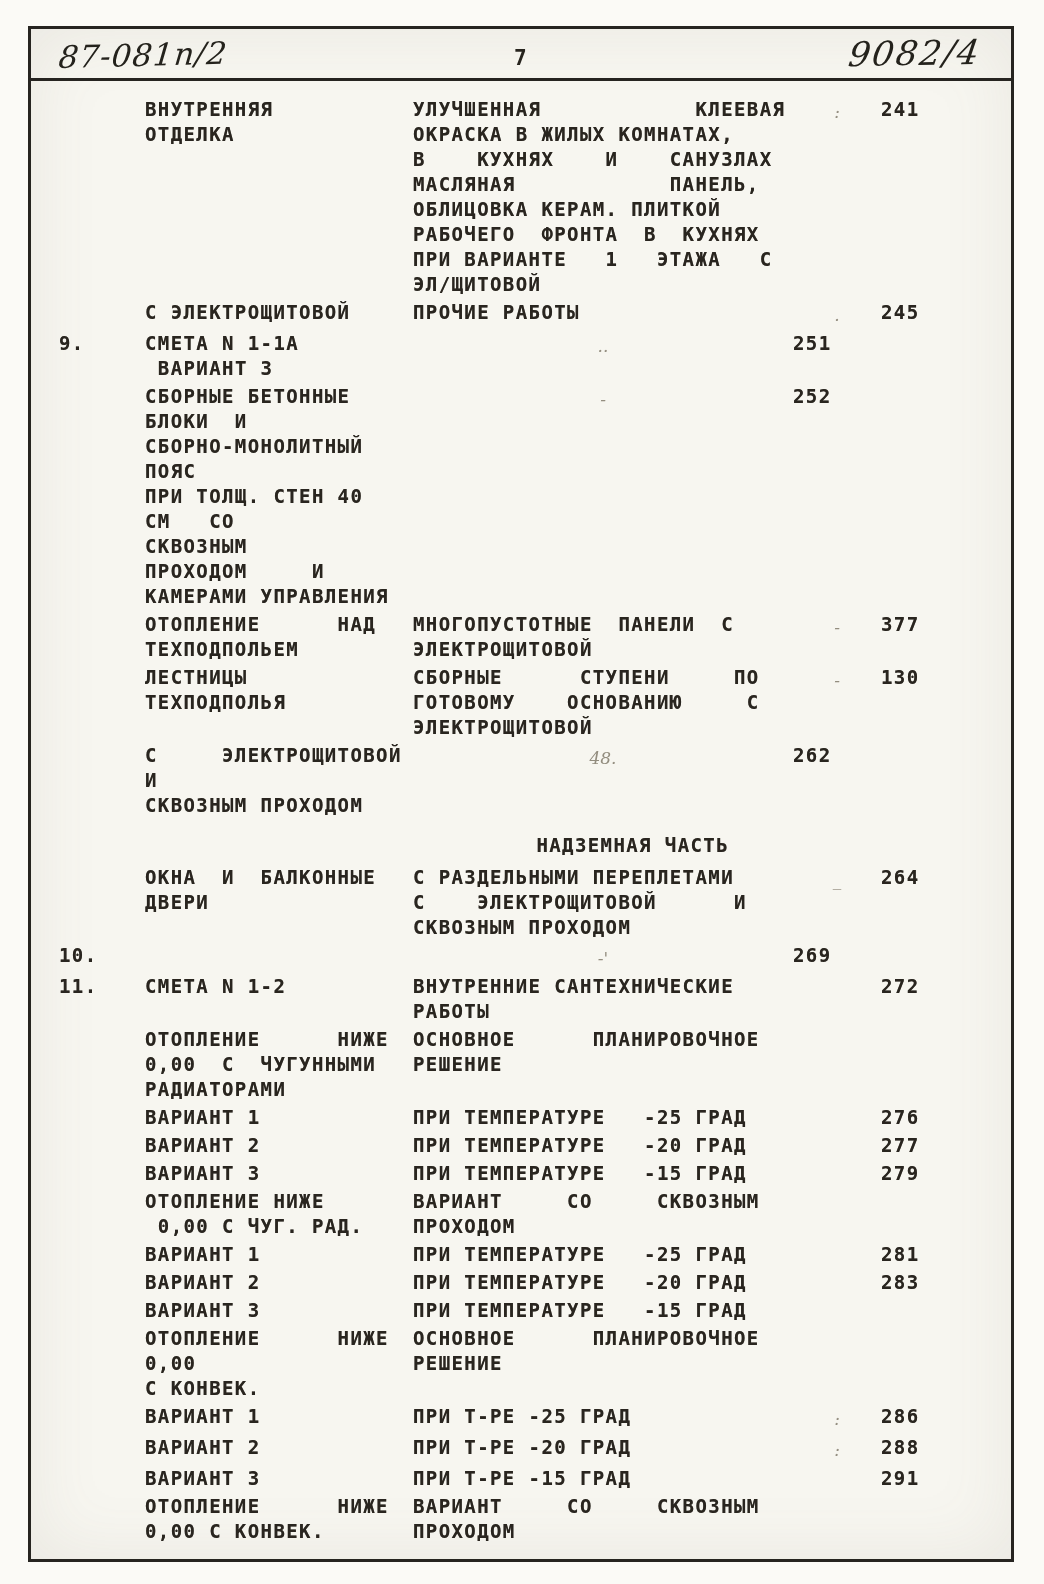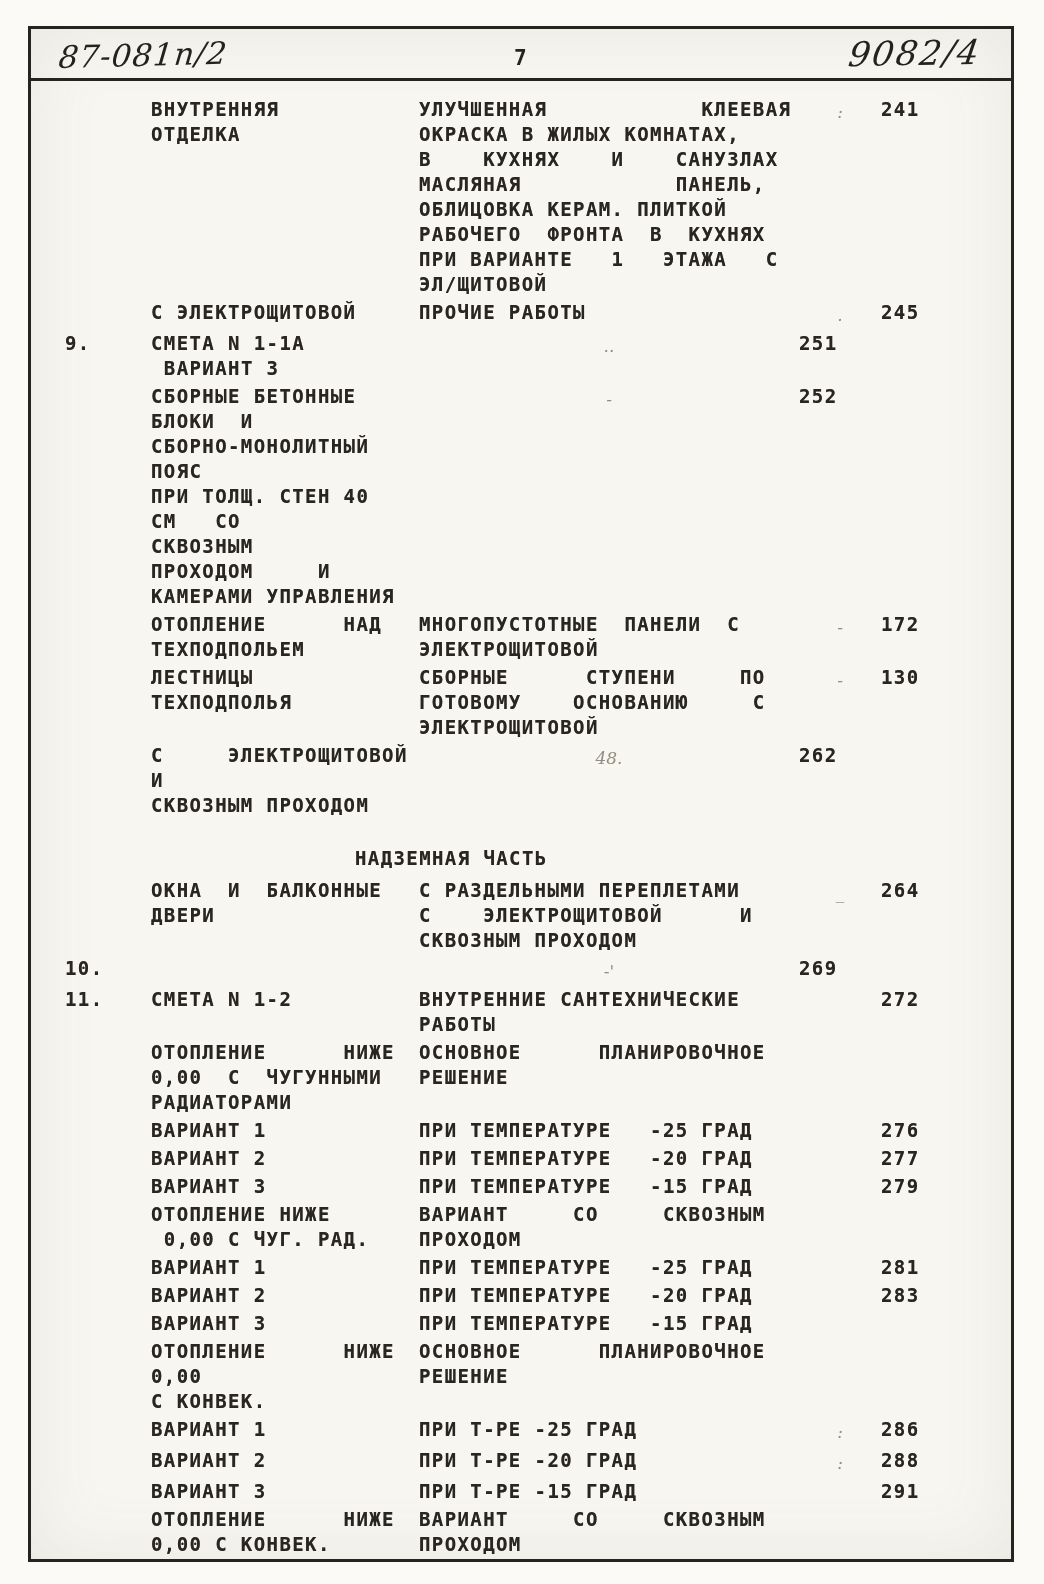--- a/index.html
+++ b/index.html
@@ -46,21 +46,21 @@
   }
   .page-num {
     position: absolute;
     left: 50%; bottom: 8px;
     transform: translateX(-50%);
     font-size: 21px;
     font-weight: 700;
     letter-spacing: 1.5px;
     color: #27241e;
   }
-  .content { padding: 16px 18px 0 30px; }
+  .content { padding: 16px 18px 0 24px; }
   .row {
     display: grid;
     grid-template-columns: 90px 268px 380px 1fr 112px;
     margin-bottom: 3px;
   }
   .cell {
     font-size: 19px;
     font-weight: 700;
     line-height: 25px;
     letter-spacing: 1.4px;
@@ -73,21 +73,21 @@
     font-family: "DejaVu Serif", "Liberation Serif", serif;
     font-weight: 400;
     font-style: italic;
     color: #938d7f;
     font-size: 17px;
     text-align: center;
     letter-spacing: 0;
     text-shadow: none;
     padding-top: 3px;
   }
-  .row.section { margin-top: 28px; margin-bottom: 7px; }
+  .row.section { margin-top: 15px; margin-bottom: 7px; text-align: right; }
   .row.section .cell-desc { transform: translateX(-64px); }
 </style>
 </head>
 <body>
 
 <div class="frame">
   <div class="header">
     <div class="hw doc-code">87-081п/2</div>
     <div class="page-num">7</div>
     <div class="hw inv-code">9082/4</div>
@@ -132,21 +132,21 @@
     <div class="cell cell-mark">-</div>
     <div class="cell cell-page">252</div>
   </div>
       <div class="row">
     <div class="cell cell-num"></div>
     <div class="cell cell-name">ОТОПЛЕНИЕ      НАД
 ТЕХПОДПОЛЬЕМ</div>
     <div class="cell cell-desc">МНОГОПУСТОТНЫЕ  ПАНЕЛИ  С
 ЭЛЕКТРОЩИТОВОЙ</div>
     <div class="cell cell-mark">-</div>
-    <div class="cell cell-page">172</div>
+    <div class="cell cell-page">377</div>
   </div>
       <div class="row">
     <div class="cell cell-num"></div>
     <div class="cell cell-name">ЛЕСТНИЦЫ
 ТЕХПОДПОЛЬЯ</div>
     <div class="cell cell-desc">СБОРНЫЕ      СТУПЕНИ     ПО
 ГОТОВОМУ    ОСНОВАНИЮ     С
 ЭЛЕКТРОЩИТОВОЙ</div>
     <div class="cell cell-mark">-</div>
     <div class="cell cell-page">130</div>

